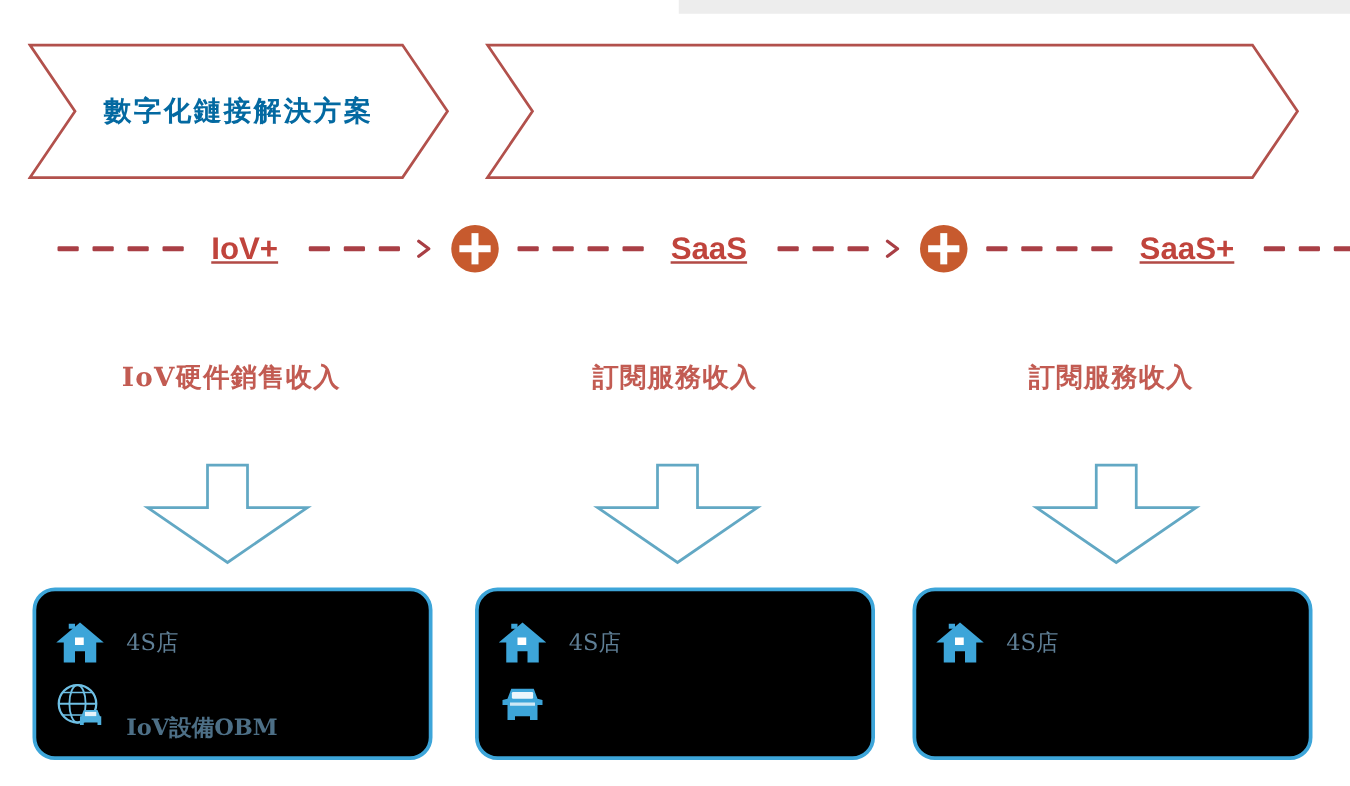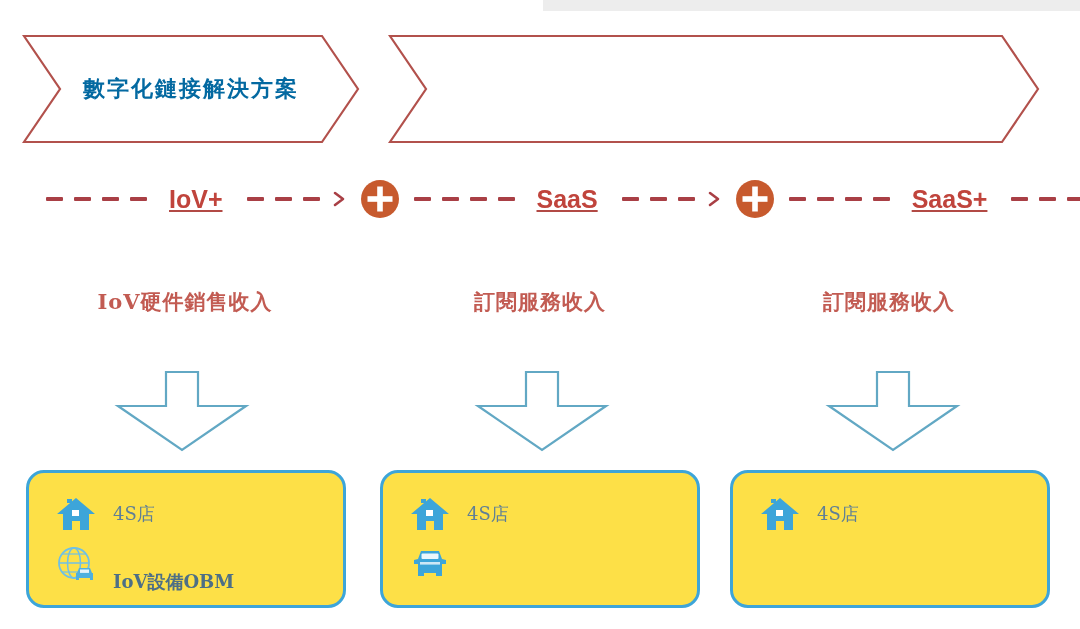--- a/index.html
+++ b/index.html
@@ -163,22 +163,22 @@
     width: 1080px;
     height: 140px;
   }
   .box {
     position: absolute;
     top: 0;
     height: 138px;
     box-sizing: border-box;
     border: 3px solid #3da5d9;
     border-radius: 18px;
-    background: #fde047;
-    padding: 16px 0 0 12px;
+    background: #000000;
+    padding: 16px 0 0 0;
   }
   #box-1 { left: 26px; width: 320px; }
   #box-2 { left: 380px; width: 320px; }
   #box-3 { left: 730px; width: 320px; }
 
   .box-item {
     display: flex;
     align-items: center;
     height: 50px;
     padding-left: 14px;

